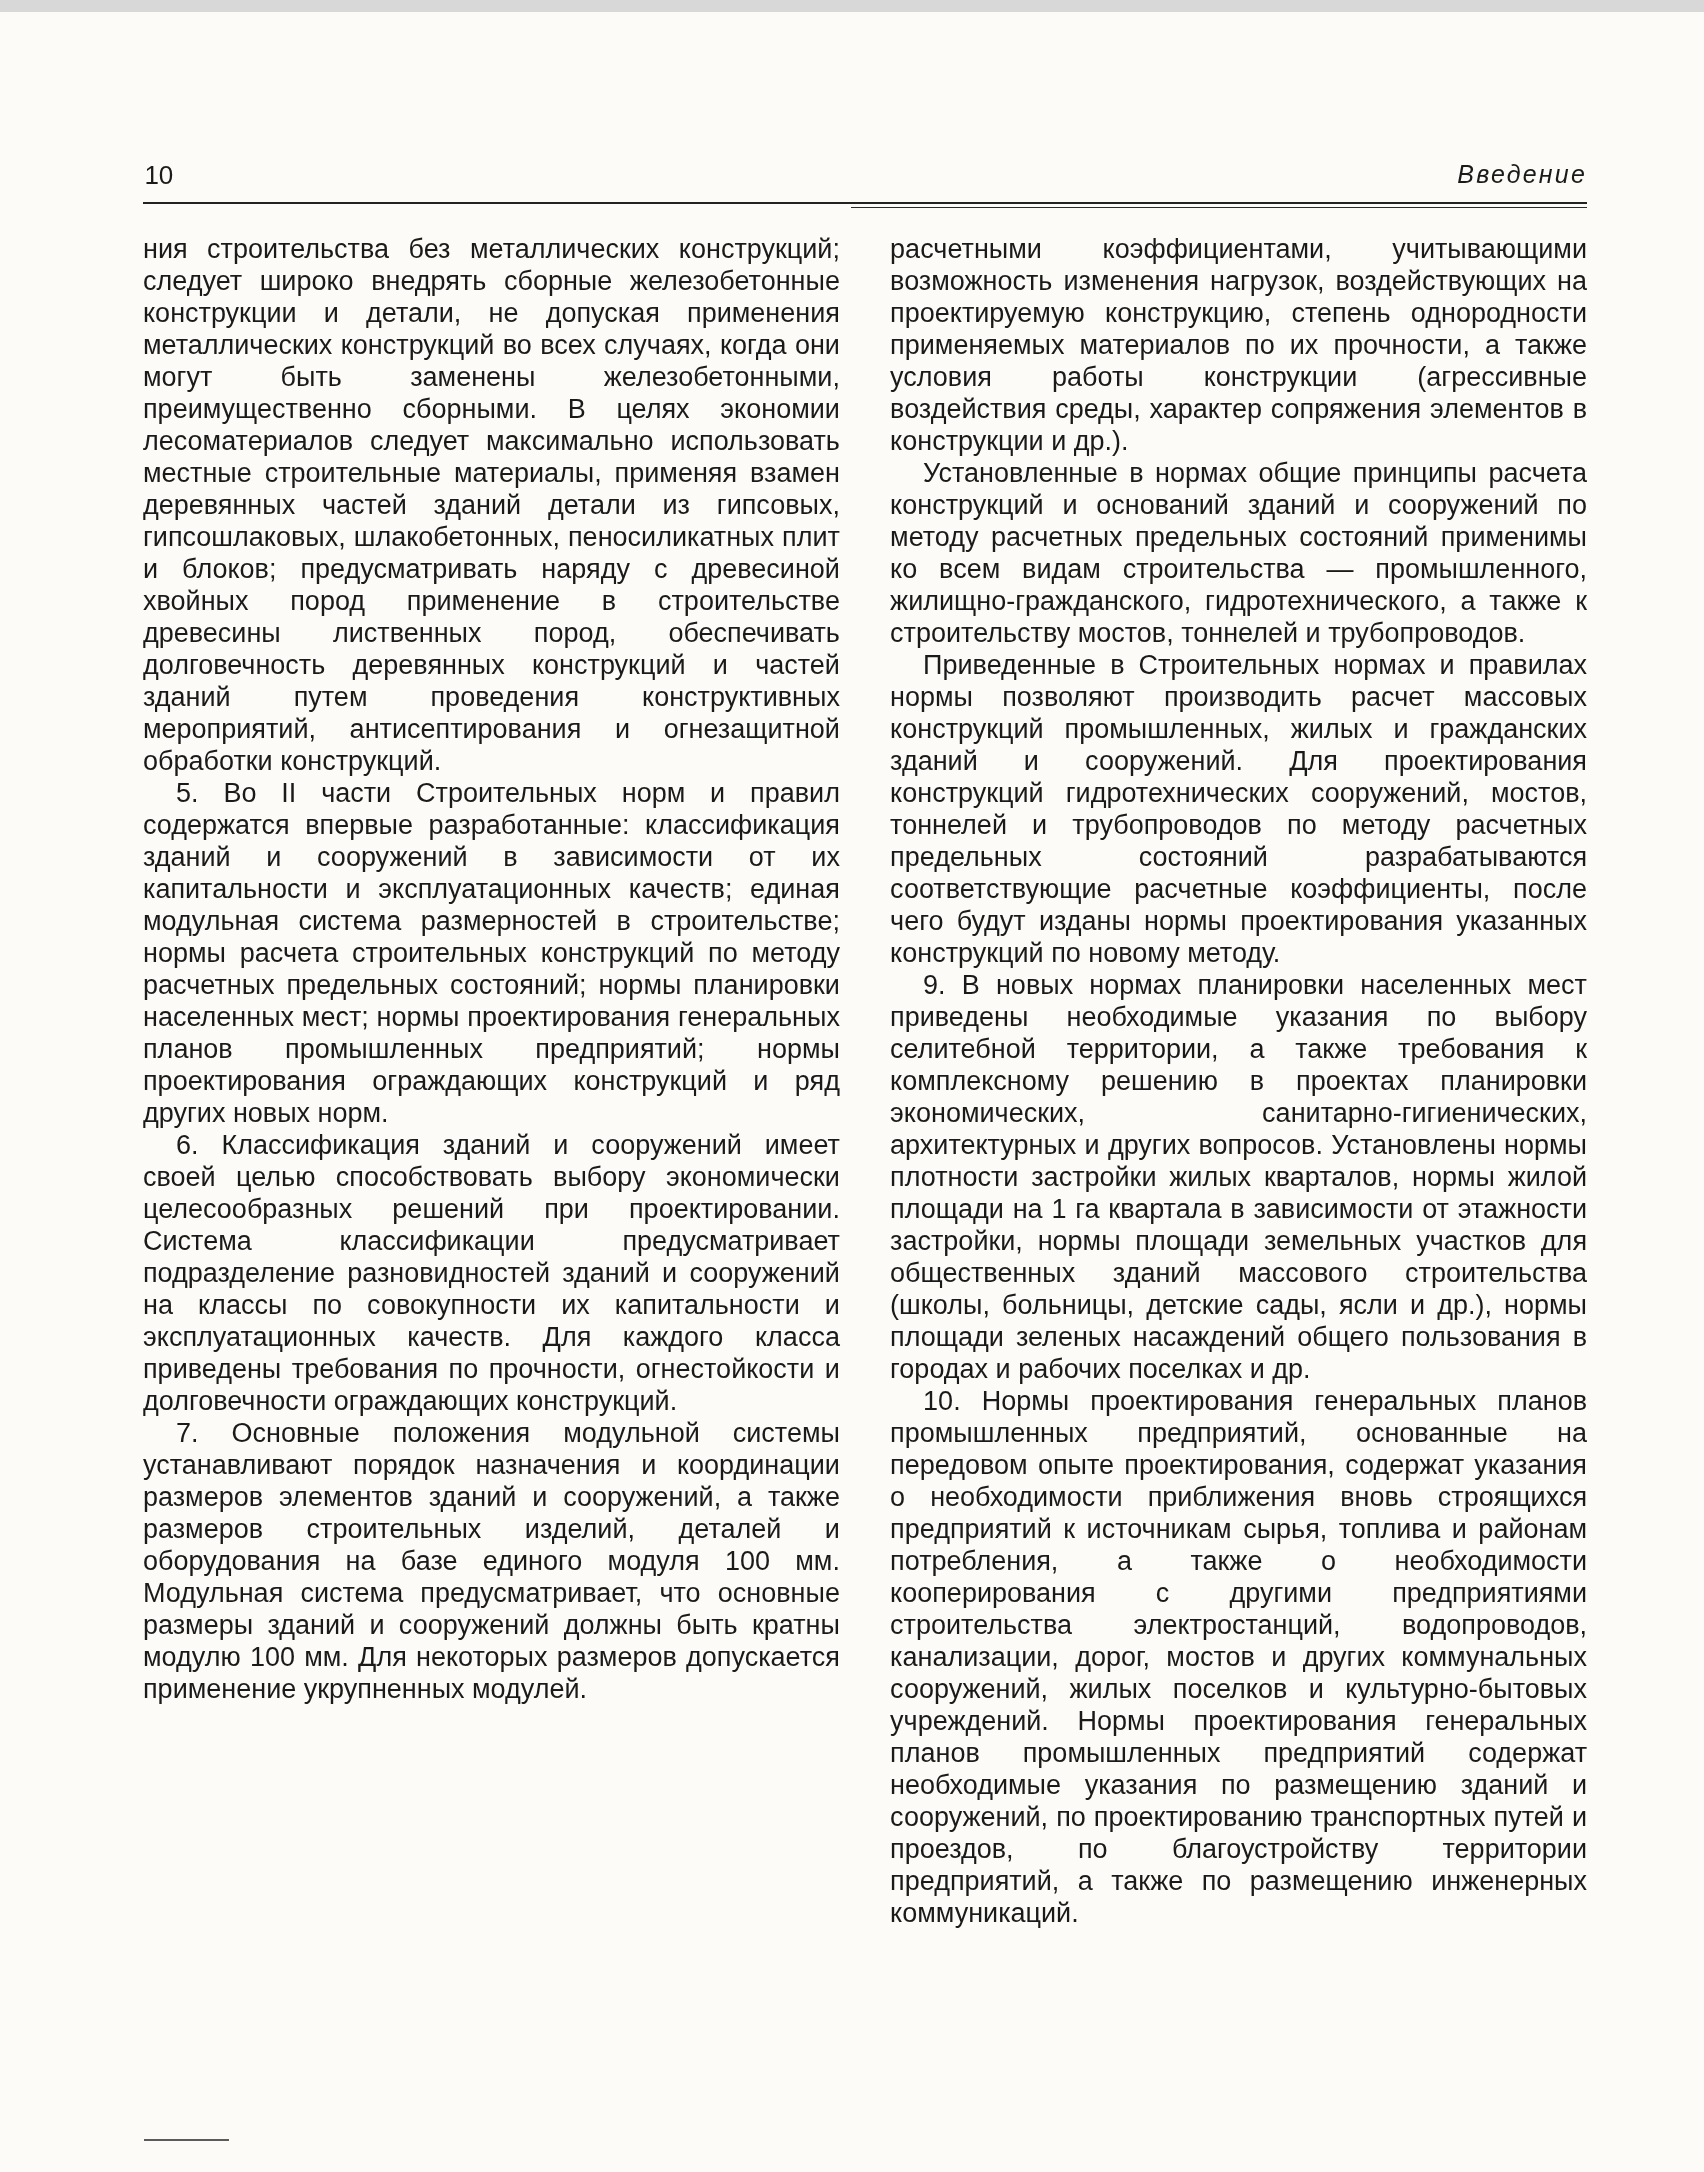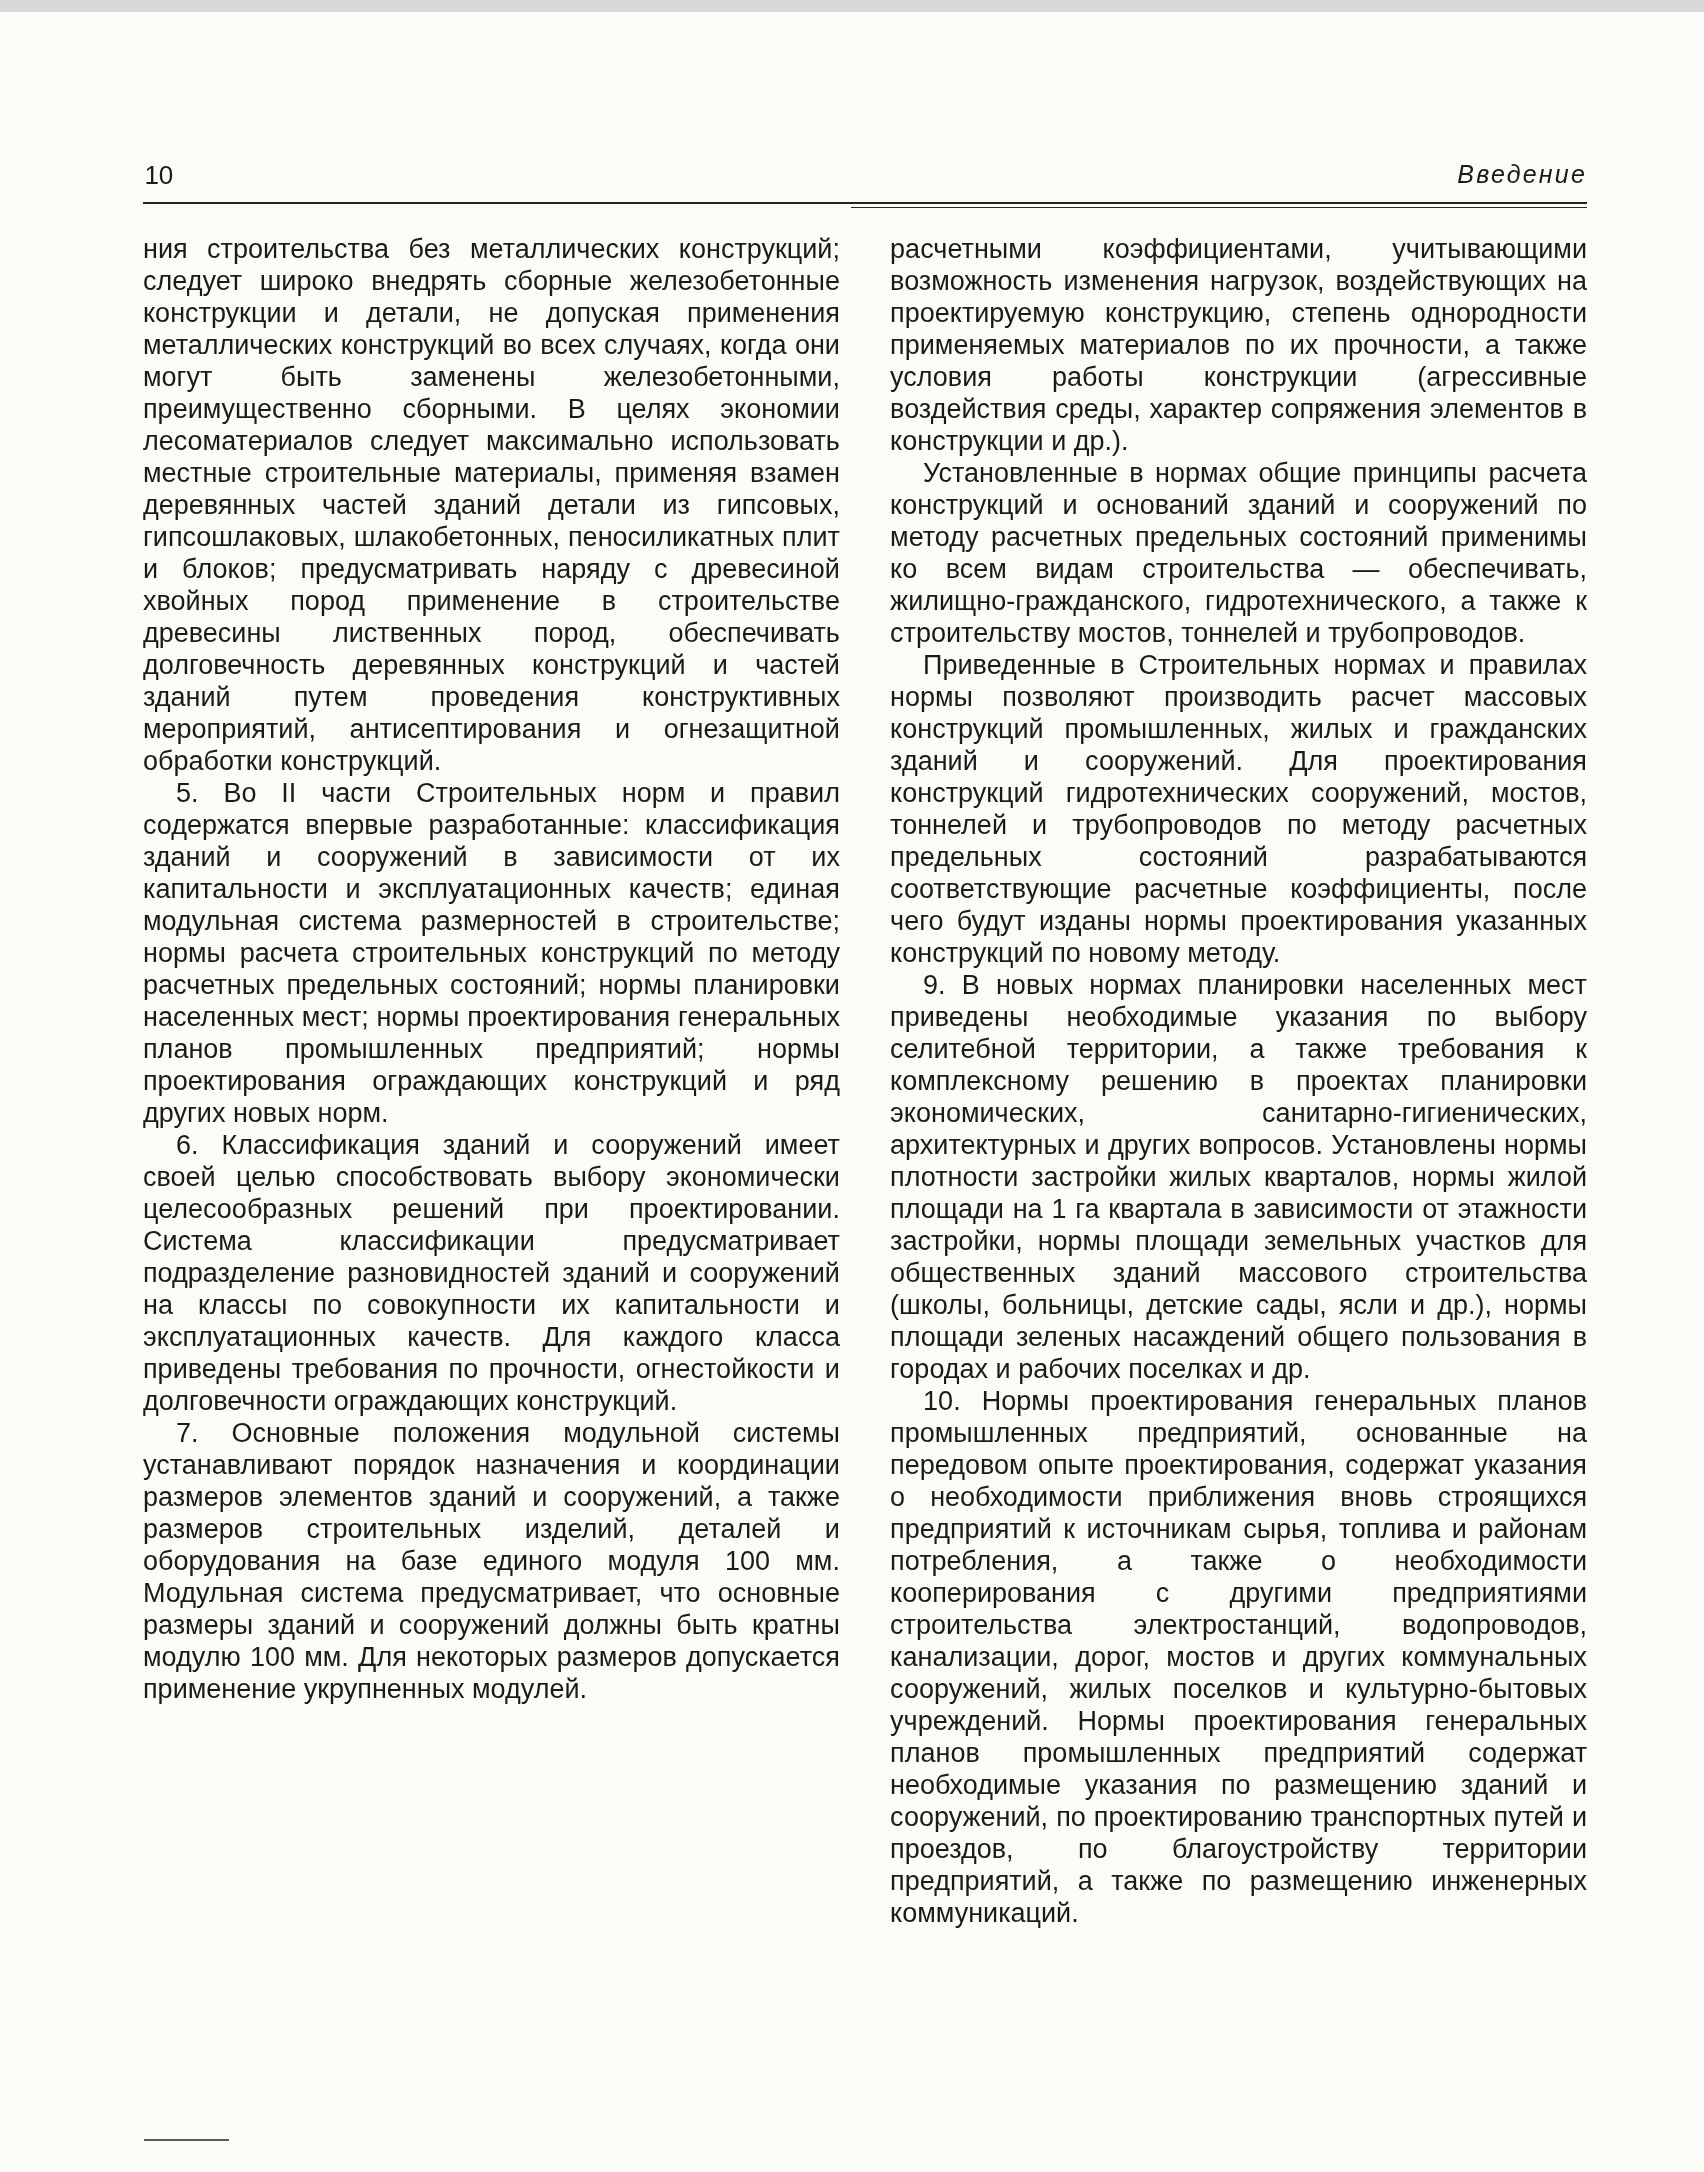--- a/index.html
+++ b/index.html
@@ -100,21 +100,21 @@
   <div class="columns">
     <div class="col">
         <p class="para">ния строительства без металлических конструкций; следует широко внедрять сборные железобетонные конструкции и детали, не допуская применения металлических конструкций во всех случаях, когда они могут быть заменены железобетонными, преимущественно сборными. В целях экономии лесоматериалов следует максимально использовать местные строительные материалы, применяя взамен деревянных частей зданий детали из гипсовых, гипсошлаковых, шлакобетонных, пеносиликатных плит и блоков; предусматривать наряду с древесиной хвойных пород применение в строительстве древесины лиственных пород, обеспечивать долговечность деревянных конструкций и частей зданий путем проведения конструктивных мероприятий, антисептирования и огнезащитной обработки конструкций.</p>
         <p class="para indent">5. Во II части Строительных норм и правил содержатся впервые разработанные: классификация зданий и сооружений в зависимости от их капитальности и эксплуатационных качеств; единая модульная система размерностей в строительстве; нормы расчета строительных конструкций по методу расчетных предельных состояний; нормы планировки населенных мест; нормы проектирования генеральных планов промышленных предприятий; нормы проектирования ограждающих конструкций и ряд других новых норм.</p>
         <p class="para indent">6. Классификация зданий и сооружений имеет своей целью способствовать выбору экономически целесообразных решений при проектировании. Система классификации предусматривает подразделение разновидностей зданий и сооружений на классы по совокупности их капитальности и эксплуатационных качеств. Для каждого класса приведены требования по прочности, огнестойкости и долговечности ограждающих конструкций.</p>
         <p class="para indent">7. Основные положения модульной системы устанавливают порядок назначения и координации размеров элементов зданий и сооружений, а также размеров строительных изделий, деталей и оборудования на базе единого модуля 100 мм. Модульная система предусматривает, что основные размеры зданий и сооружений должны быть кратны модулю 100 мм. Для некоторых размеров допускается применение укрупненных модулей.</p>
       </div>
     <div class="divider"></div>
     <div class="col">
         <p class="para">расчетными коэффициентами, учитывающими возможность изменения нагрузок, воздействующих на проектируемую конструкцию, степень однородности применяемых материалов по их прочности, а также условия работы конструкции (агрессивные воздействия среды, характер сопряжения элементов в конструкции и др.).</p>
-        <p class="para indent">Установленные в нормах общие принципы расчета конструкций и оснований зданий и сооружений по методу расчетных предельных состояний применимы ко всем видам строительства — обеспечивать, жилищно-гражданского, гидротехнического, а также к строительству мостов, тоннелей и трубопроводов.</p>
+        <p class="para indent">Установленные в нормах общие принципы расчета конструкций и оснований зданий и сооружений по методу расчетных предельных состояний применимы ко всем видам строительства — промышленного, жилищно-гражданского, гидротехнического, а также к строительству мостов, тоннелей и трубопроводов.</p>
         <p class="para indent">Приведенные в Строительных нормах и правилах нормы позволяют производить расчет массовых конструкций промышленных, жилых и гражданских зданий и сооружений. Для проектирования конструкций гидротехнических сооружений, мостов, тоннелей и трубопроводов по методу расчетных предельных состояний разрабатываются соответствующие расчетные коэффициенты, после чего будут изданы нормы проектирования указанных конструкций по новому методу.</p>
         <p class="para indent">9. В новых нормах планировки населенных мест приведены необходимые указания по выбору селитебной территории, а также требования к комплексному решению в проектах планировки экономических, санитарно-гигиенических, архитектурных и других вопросов. Установлены нормы плотности застройки жилых кварталов, нормы жилой площади на 1 га квартала в зависимости от этажности застройки, нормы площади земельных участков для общественных зданий массового строительства (школы, больницы, детские сады, ясли и др.), нормы площади зеленых насаждений общего пользования в городах и рабочих поселках и др.</p>
         <p class="para indent">10. Нормы проектирования генеральных планов промышленных предприятий, основанные на передовом опыте проектирования, содержат указания о необходимости приближения вновь строящихся предприятий к источникам сырья, топлива и районам потребления, а также о необходимости кооперирования с другими предприятиями строительства электростанций, водопроводов, канализации, дорог, мостов и других коммунальных сооружений, жилых поселков и культурно-бытовых учреждений. Нормы проектирования генеральных планов промышленных предприятий содержат необходимые указания по размещению зданий и сооружений, по проектированию транспортных путей и проездов, по благоустройству территории предприятий, а также по размещению инженерных коммуникаций.</p>
       </div>
   </div>
   <div class="printer-mark"></div>
 </div>
 
 
 </body></html>

